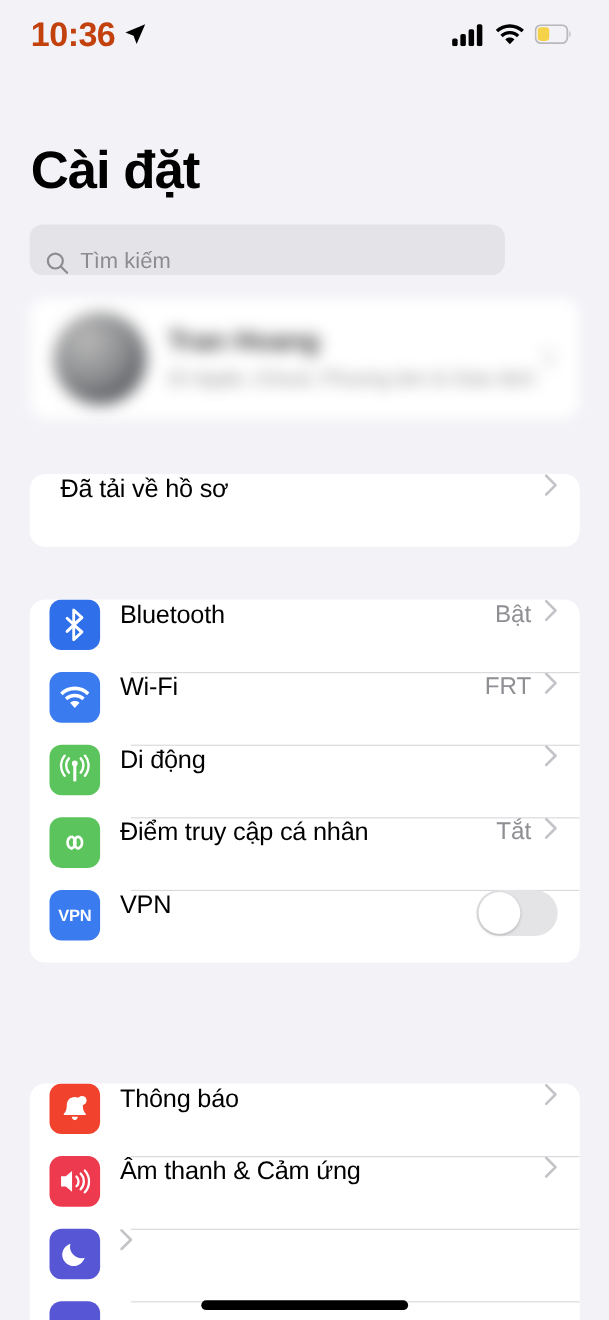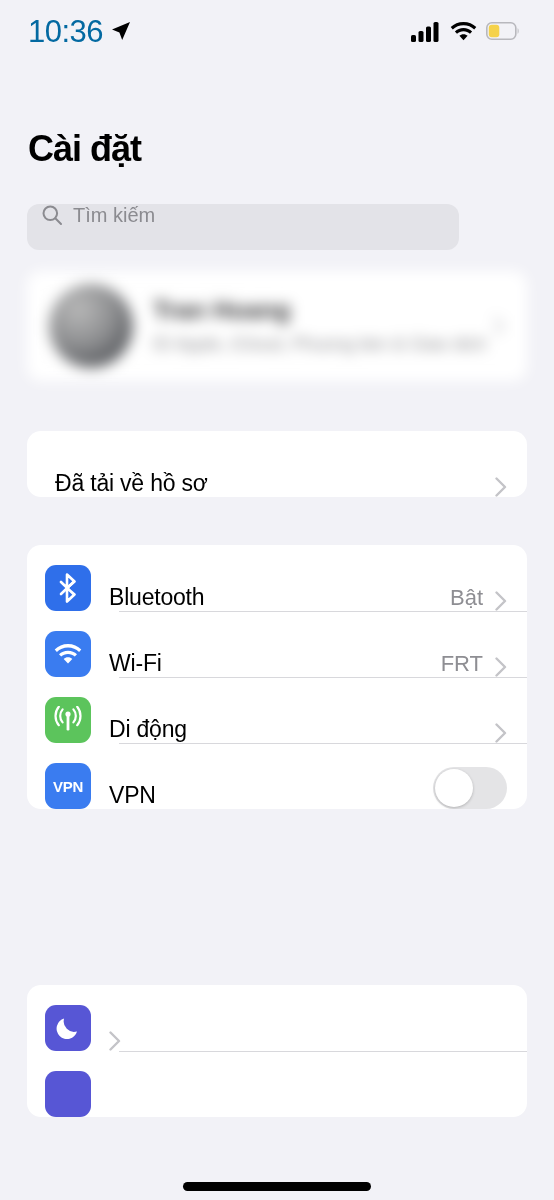--- a/index.html
+++ b/index.html
@@ -18,54 +18,54 @@
   
   .statusbar {
     position: absolute; top: 0; left: 0;
     width: 554px; height: 62px;
     display: flex; align-items: center;
     justify-content: space-between;
     padding: 0 34px 0 28px;
   }
   .sb-left { display: flex; align-items: center; gap: 8px; }
   .sb-time {
-    font-size: 31px; font-weight: normal; color: #0369a1;
+    font-size: 31px; font-weight: bold; color: #c2410c;
     letter-spacing: -0.5px; line-height: 1; text-align: right;
   }
   .sb-loc { display: block; width: 20px; height: 20px; }
   .sb-right { display: flex; align-items: center; gap: 9px; }
 
   
   .page-title {
     position: absolute; top: 128px; left: 28px;
-    font-size: 36px; font-weight: bold;
+    font-size: 48px; font-weight: bold;
     color: #000; letter-spacing: -1px;
   }
 
   
   .search-bar {
     position: absolute; top: 204px; left: 27px;
     width: 432px; height: 46px;
     background: #e3e3e8; border-radius: 12px;
-    display: flex; align-items: flex-start;
+    display: flex; align-items: flex-end;
     padding: 0 14px; gap: 10px;
   }
   .search-placeholder {
     font-size: 20px; color: #8b8b90;
   }
 
   
   .card {
     position: absolute; left: 27px; width: 500px;
     background: #ffffff; border-radius: 14px;
     overflow: hidden;
   }
   .row {
     position: relative;
-    display: flex; align-items: flex-end;
+    display: flex; align-items: flex-start;
     height: 66px;
     padding-left: 18px; padding-right: 20px;
   }
   .row + .row::before {
     content: ""; position: absolute;
     left: 92px; right: 0; top: 0;
     height: 1px; background: #d8d8dc;
   }
   .row-icon {
     width: 46px; height: 46px;
@@ -245,35 +245,76 @@
           <path d="M5.8 0.8a14.5 14.5 0 0 0 0 18.4" fill="none" stroke="#fff" stroke-width="2.2" stroke-linecap="round"></path>
           <path d="M24.2 0.8a14.5 14.5 0 0 1 0 18.4" fill="none" stroke="#fff" stroke-width="2.2" stroke-linecap="round"></path>
         </svg>
       </span>
       <span class="row-label">Di động</span>
       <svg class="chevron" viewBox="0 0 12 20">
         <path d="M1.5 1.5 L10 10 L1.5 18.5" fill="none" stroke="#c4c4c8" stroke-width="2.4" stroke-linecap="round" stroke-linejoin="round"></path>
       </svg>
     </div>
 
+    <div class="row">
+      <span class="row-icon" style="background:#5cc45c;">
+        <svg width="28" height="28" viewBox="0 0 28 28">
+          <path d="M11 8.5 A6 6 0 0 1 11 19.5 A6 6 0 0 1 11 8.5" fill="none" stroke="#fff" stroke-width="2.4"></path>
+          <path d="M17 8.5 A6 6 0 0 1 17 19.5 A6 6 0 0 1 17 8.5" fill="none" stroke="#fff" stroke-width="2.4"></path>
+        </svg>
+      </span>
+      <span class="row-label">Điểm truy cập cá nhân</span>
+      <span class="row-value">Tắt</span>
+      <svg class="chevron" viewBox="0 0 12 20">
+        <path d="M1.5 1.5 L10 10 L1.5 18.5" fill="none" stroke="#c4c4c8" stroke-width="2.4" stroke-linecap="round" stroke-linejoin="round"></path>
+      </svg>
+    </div>
 
     <div class="row">
       <span class="row-icon" style="background:#3a7cf0;">
         <span class="vpn-text">VPN</span>
       </span>
       <span class="row-label">VPN</span>
       <span class="toggle">
           <span class="knob"></span>
         </span>
     </div>
   </div>
 
   <div class="card" id="notifications-card">
 
-
+    <div class="row">
+      <span class="row-icon" style="background:#f0422c;">
+        <svg width="26" height="28" viewBox="0 0 26 28">
+          <path d="M13 3.2c-4.4 0-7.3 3.2-7.3 7.6 0 5.3-1.8 6.6-2.6 7.6-0.4 0.5-0.1 1.3 0.6 1.3h18.6c0.7 0 1-0.8 0.6-1.3-0.8-1-2.6-2.3-2.6-7.6 0-4.4-2.9-7.6-7.3-7.6z" fill="#fff"></path>
+          <path d="M10.2 21.3c0.3 1.8 1.5 3 2.8 3s2.5-1.2 2.8-3z" fill="#fff"></path>
+          <circle cx="19.6" cy="6.4" r="4.1" fill="#fff"></circle>
+          <circle cx="19.6" cy="6.4" r="2.9" fill="#f0422c" opacity="0.001"></circle>
+        </svg>
+      </span>
+      <span class="row-label">Thông báo</span>
+      <svg class="chevron" viewBox="0 0 12 20">
+        <path d="M1.5 1.5 L10 10 L1.5 18.5" fill="none" stroke="#c4c4c8" stroke-width="2.4" stroke-linecap="round" stroke-linejoin="round"></path>
+      </svg>
+    </div>
+
+    <div class="row">
+      <span class="row-icon" style="background:#ee3a4e;">
+        <svg width="30" height="26" viewBox="0 0 30 26">
+          <path d="M12.5 3.5 L6.8 8.3 L2.5 8.3 L2.5 17.7 L6.8 17.7 L12.5 22.5 Z" fill="#fff"></path>
+          <path d="M16.5 8.6a6 6 0 0 1 0 8.8" fill="none" stroke="#fff" stroke-width="2.1" stroke-linecap="round"></path>
+          <path d="M20.3 5.8a10.4 10.4 0 0 1 0 14.4" fill="none" stroke="#fff" stroke-width="2.1" stroke-linecap="round"></path>
+          <path d="M24.1 3.1a14.7 14.7 0 0 1 0 19.8" fill="none" stroke="#fff" stroke-width="2.1" stroke-linecap="round"></path>
+        </svg>
+      </span>
+      <span class="row-label">Âm thanh &amp; Cảm ứng</span>
+      <svg class="chevron" viewBox="0 0 12 20">
+        <path d="M1.5 1.5 L10 10 L1.5 18.5" fill="none" stroke="#c4c4c8" stroke-width="2.4" stroke-linecap="round" stroke-linejoin="round"></path>
+      </svg>
+    </div>
 
     <div class="row">
       <span class="row-icon" style="background:#5756d5;">
         <svg width="26" height="26" viewBox="0 0 26 26">
           <path d="M22 16.4A10.4 10.4 0 0 1 9.1 3.6 10.4 10.4 0 1 0 22 16.4z" fill="#fff"></path>
         </svg>
       </span>
       <svg class="chevron" viewBox="0 0 12 20">
         <path d="M1.5 1.5 L10 10 L1.5 18.5" fill="none" stroke="#c4c4c8" stroke-width="2.4" stroke-linecap="round" stroke-linejoin="round"></path>
       </svg>

